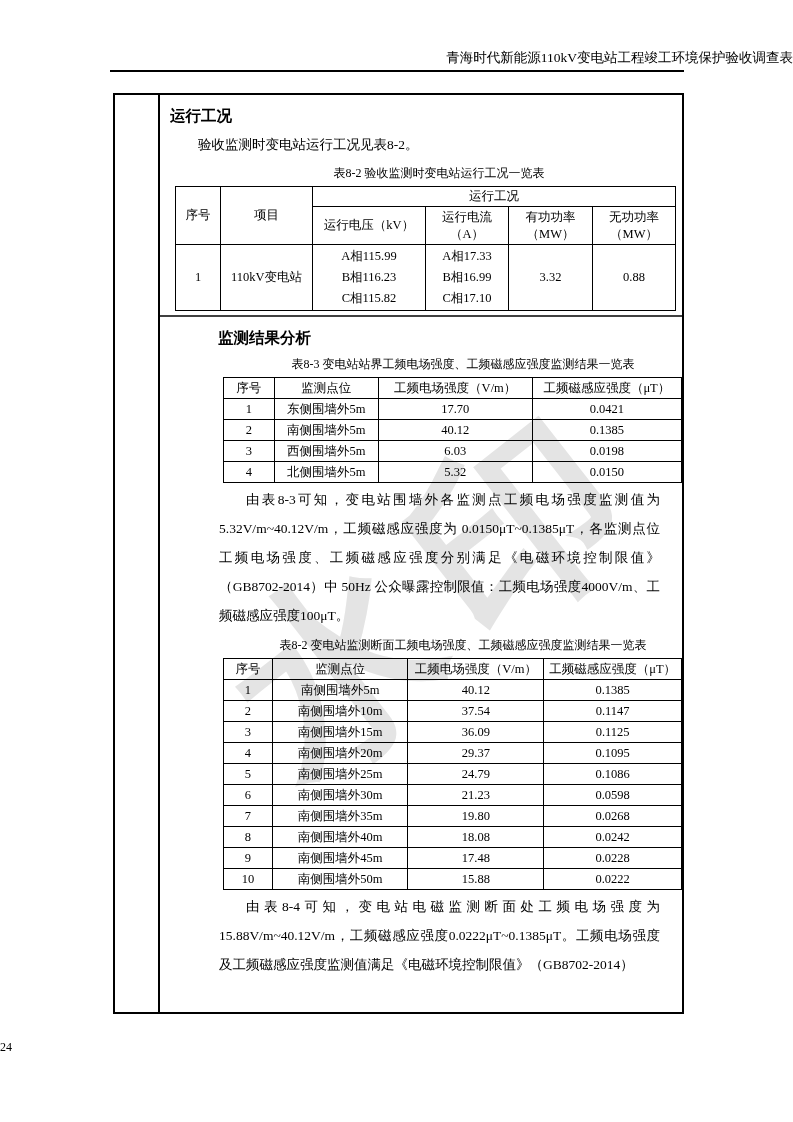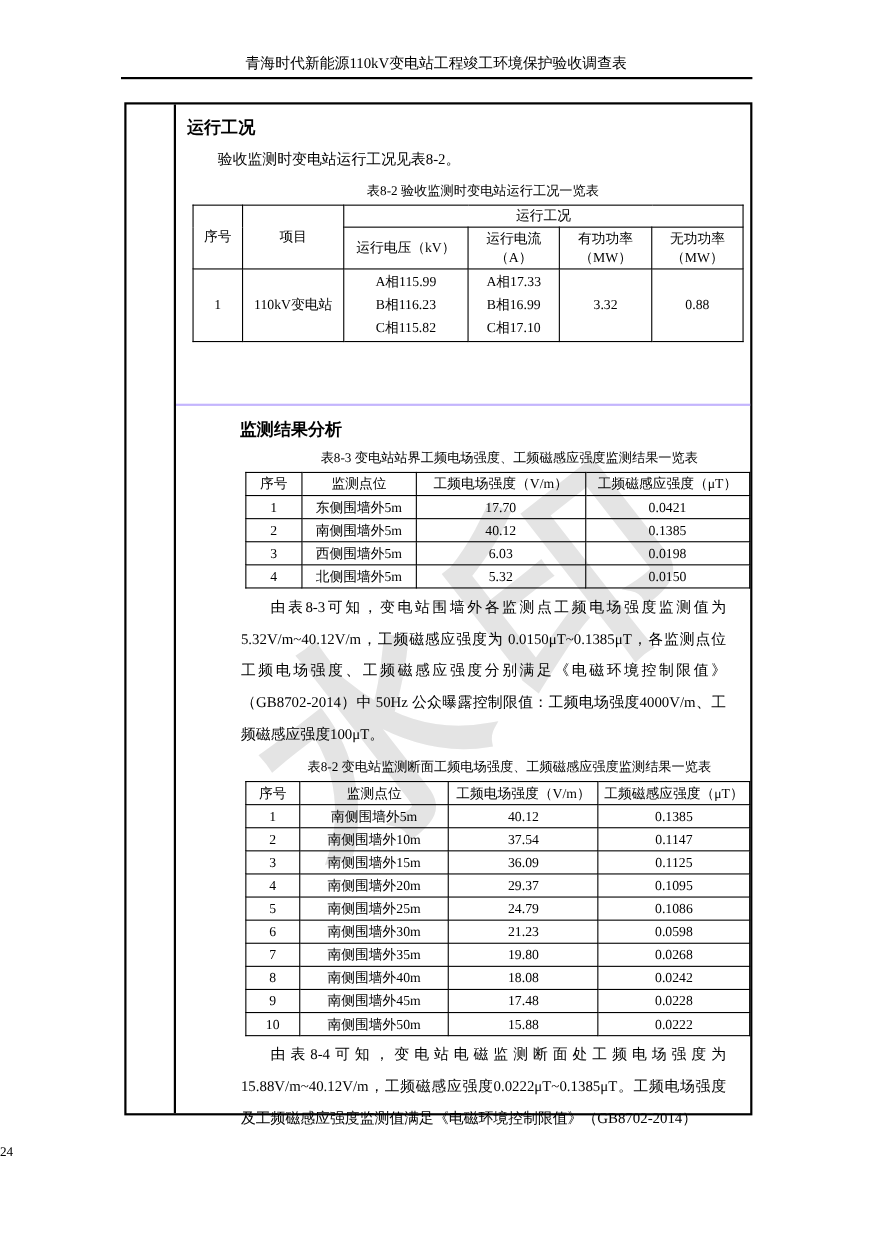--- a/index.html
+++ b/index.html
@@ -30,21 +30,21 @@
     letter-spacing: 30px;
     z-index: 0;
     pointer-events: none;
     user-select: none;
   }
   .header-title {
     position: absolute;
     top: 49px;
     left: 0;
     width: 100%;
-    text-align: center;
+    text-align: right;
     font-size: 13.5px;
     z-index: 1;
   }
   .header-rule {
     position: absolute;
     top: 70px;
     left: 110px;
     width: 574px;
     border-top: 2px solid #000;
     z-index: 1;
@@ -65,22 +65,22 @@
     border-right: 2px solid #000;
     flex: none;
   }
   .main-col {
     flex: 1;
     display: flex;
     flex-direction: column;
     min-width: 0;
   }
   .section-operating {
-    height: 274px;
-    border-bottom: 2px solid #c4b5fd;
+    height: 222px;
+    border-bottom: 2px solid #404040;
     flex: none;
   }
   .section-analysis { flex: 1; padding-left: 48px; }
   .sec-title {
     font-weight: bold;
     font-size: 15.5px;
     margin: 11px 0 0 10px;
   }
   .para {
     font-size: 13.5px;

